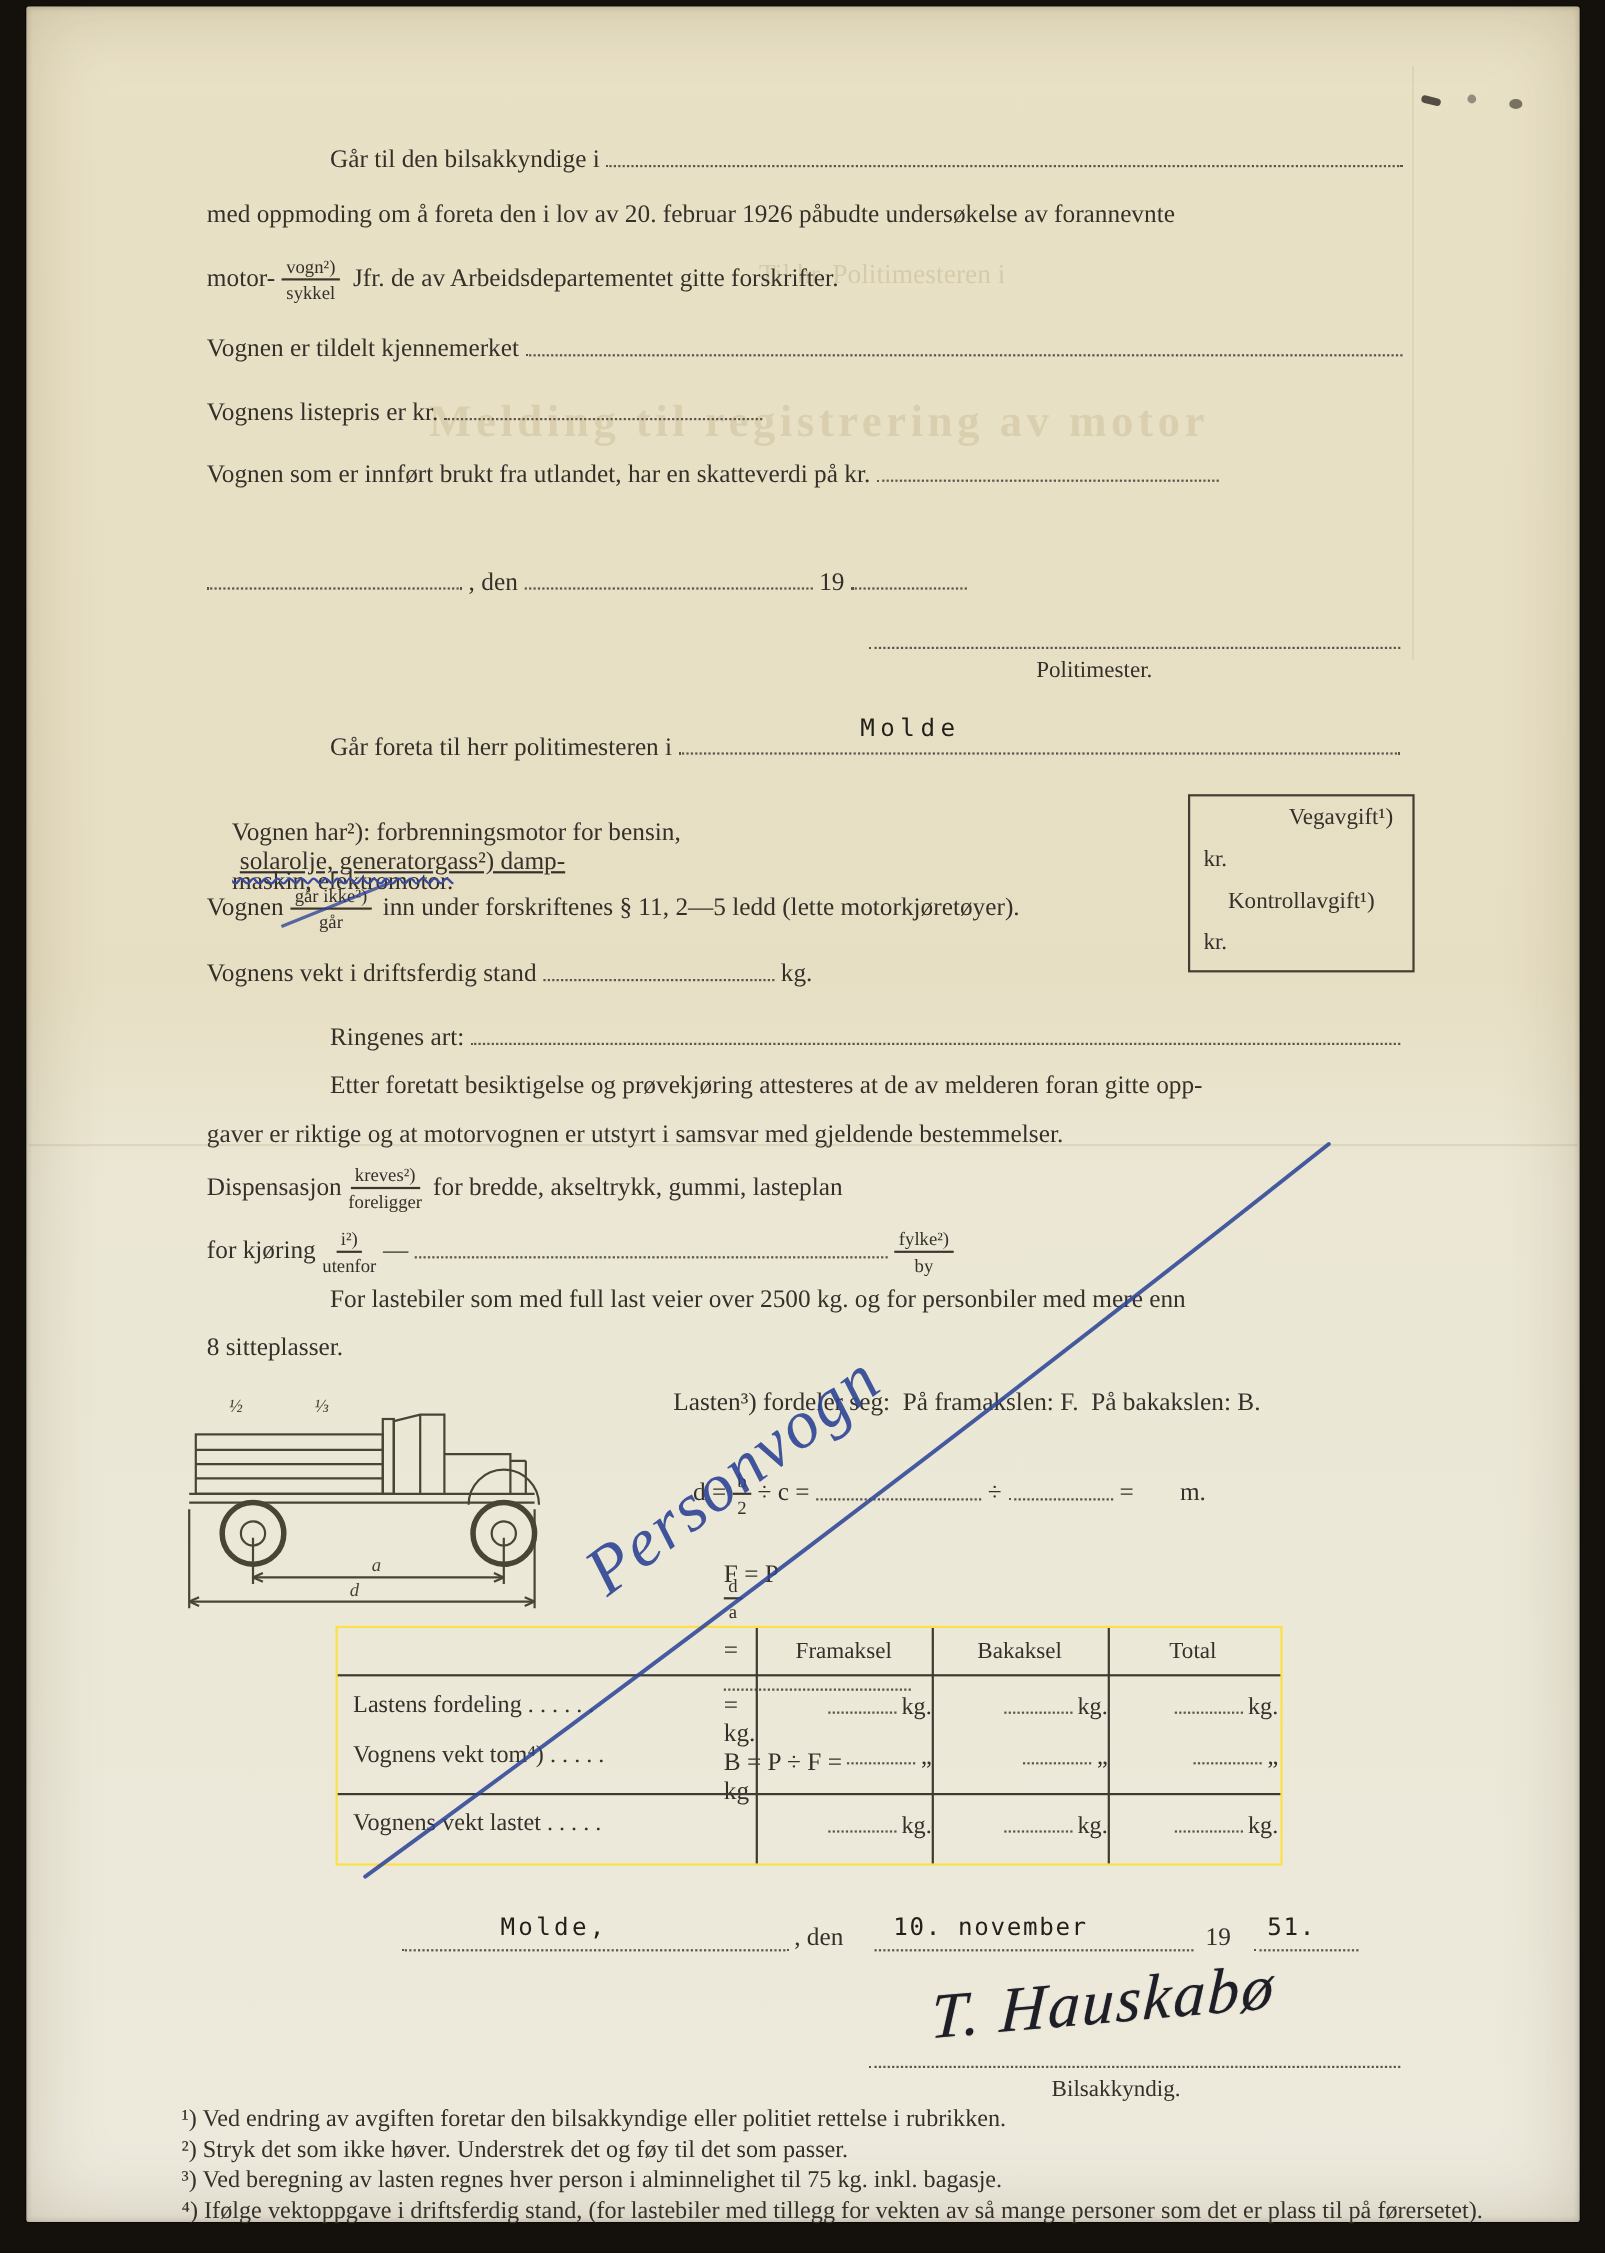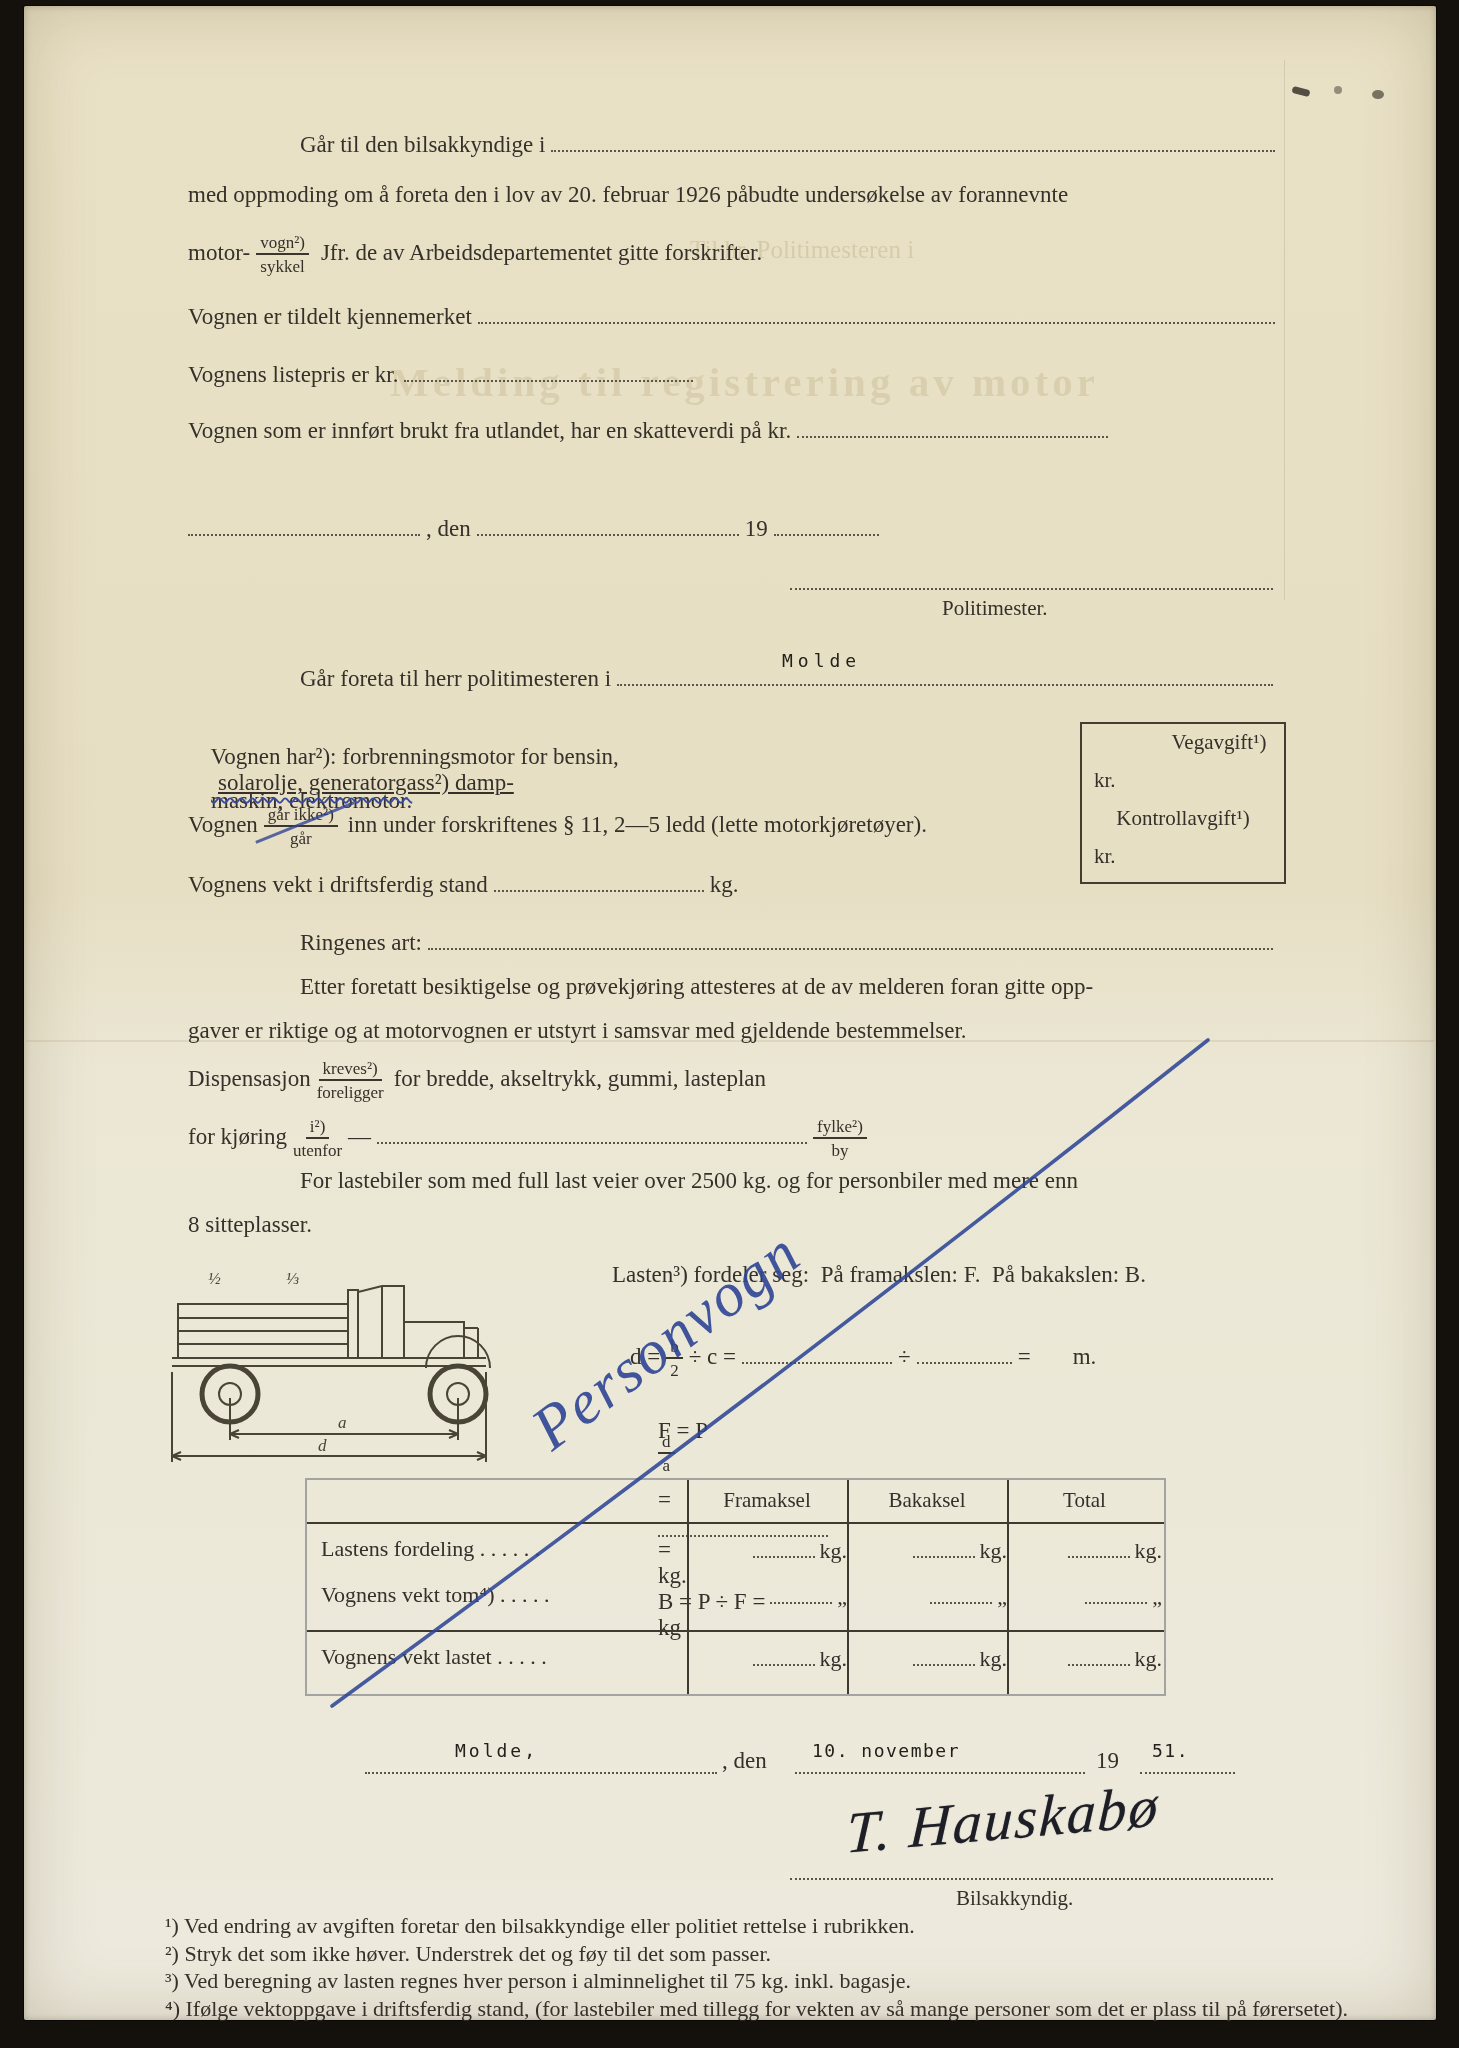--- a/index.html
+++ b/index.html
@@ -13,28 +13,28 @@
   .line{position:absolute;white-space:pre;}
   .row{position:absolute;display:flex;align-items:baseline;column-gap:6px;white-space:pre;}
   .dotline{display:inline-block;height:22px;border-bottom:2px dotted #5a544a;}
   .fill{flex:1 1 auto;}
   .frac{display:inline-flex;flex-direction:column;align-items:center;font-size:17px;line-height:19px;
         transform:translateY(-12px);position:relative;}
   .frac .ft{border-bottom:2px solid #3c362c;padding:0 4px 1px;text-align:center;}
   .frac .fb{padding-top:2px;text-align:center;}
   .slash{position:absolute;left:-12px;top:16px;width:106px;height:0;border-top:3px solid rgba(45,65,150,.78);
          transform:rotate(-22deg);}
-  .typed{font-family:"DejaVu Sans Mono","Liberation Mono",monospace;font-size:18px;line-height:1;
+  .typed{font-family:"DejaVu Sans Mono","Liberation Mono",monospace;font-size:22px;line-height:1;
          letter-spacing:1.5px;color:#23201b;white-space:pre;}
   .struck{text-decoration-line:line-through;text-decoration-style:wavy;text-decoration-color:#3a4c9e;
           text-decoration-thickness:2px;}
   .feebox{position:absolute;border:2px solid #433d32;font-size:21px;}
   .feebox .c{position:absolute;left:0;width:100%;text-align:center;}
   .feebox .l{position:absolute;left:12px;}
-  .tablebox{position:absolute;border:2px solid #a3a3a3;font-size:22px;}
+  .tablebox{position:absolute;border:2px solid #fde047;font-size:22px;}
   .tablebox .vl{position:absolute;top:0;bottom:0;width:0;border-left:2px solid #3f3a30;}
   .tablebox .hl{position:absolute;left:0;right:0;height:0;border-top:2px solid #3f3a30;}
   .tablebox .hc{position:absolute;text-align:center;font-size:21px;}
   .tablebox .lab{position:absolute;left:14px;white-space:pre;}
   .tablebox .cell{position:absolute;display:flex;align-items:baseline;justify-content:flex-end;
                   column-gap:5px;padding-right:10px;}
   .tablebox .cell .dotline{width:62px;height:20px;}
   .fnotes{position:absolute;left:165px;top:1912px;width:1195px;font-size:22px;line-height:1.26;}
   .fn{padding-left:28px;text-indent:-28px;}
   .ghost{position:absolute;color:#7a6426;pointer-events:none;}

